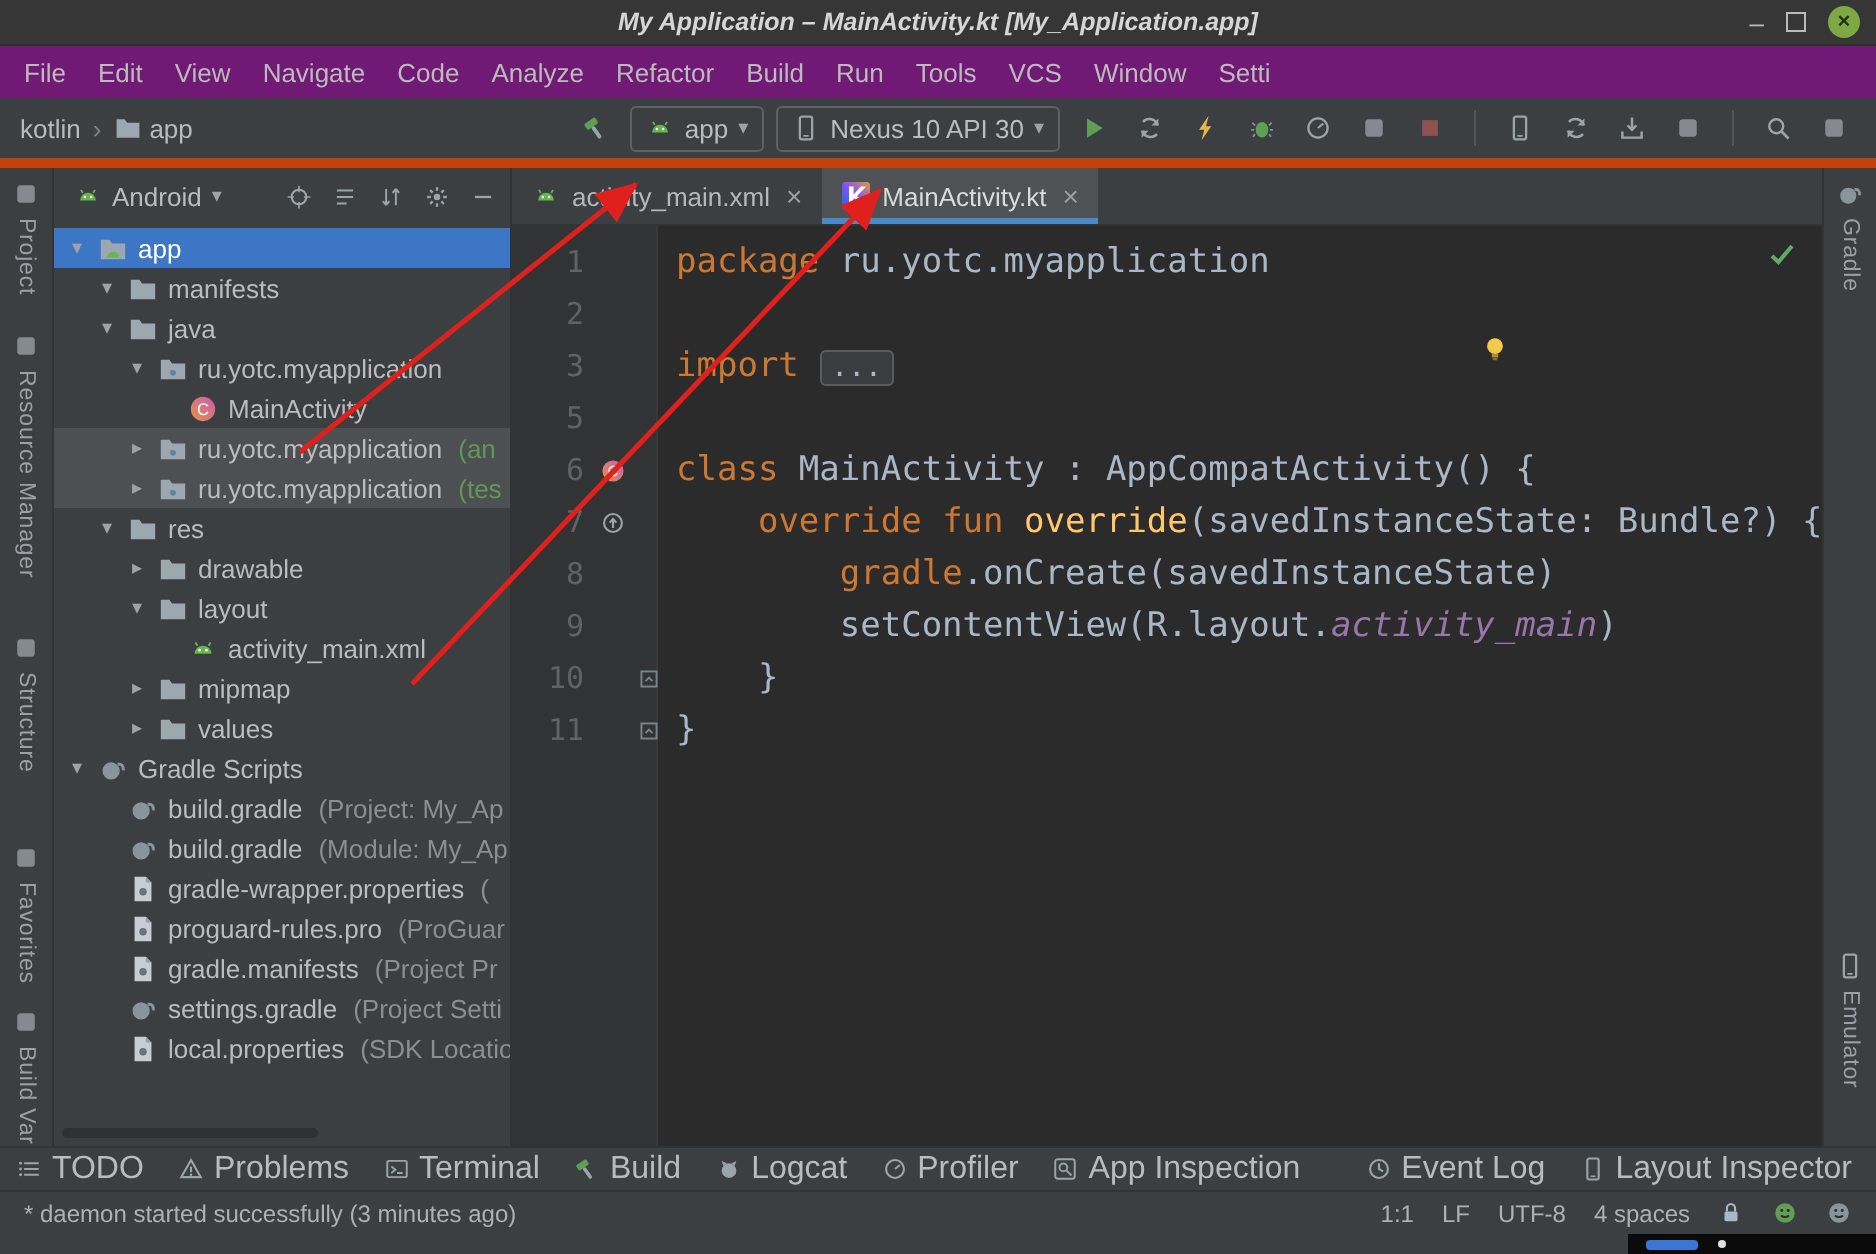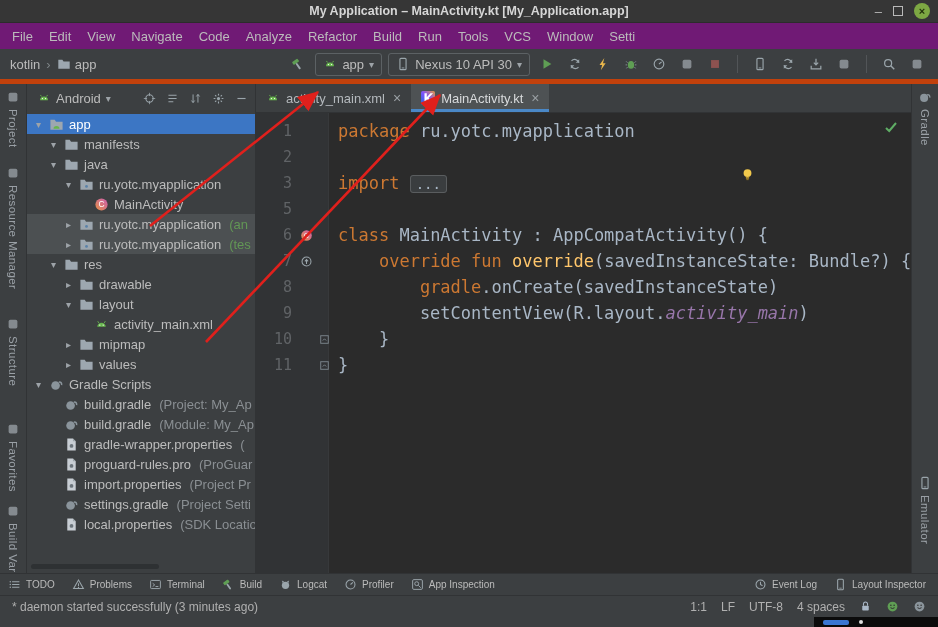--- a/index.html
+++ b/index.html
@@ -1,21 +1,21 @@
 <!DOCTYPE html>
 <html><head>
 <meta charset="utf-8">
 <style>
   html,body{margin:0;padding:0;width:938px;height:627px;overflow:hidden;background:#2b2b2b;
     font-family:"Liberation Sans",sans-serif;-webkit-font-smoothing:antialiased;}
   .window{position:relative;width:938px;height:627px;display:flex;flex-direction:column;background:#3c3f41;}
 
   
   .titlebar{height:22px;background:#363636;display:flex;align-items:center;position:relative;border-bottom:1px solid #2c2c2c;flex:0 0 22px;}
-  .titlebar .title{flex:1;text-align:center;color:#d6d6d6;font-size:12.5px;font-weight:bold;}
+  .titlebar .title{flex:1;text-align:center;color:#d6d6d6;font-size:12.5px;font-weight:bold;font-style:italic;}
   .win-controls{position:absolute;right:8px;top:0;bottom:0;display:flex;align-items:center;gap:11px;}
   .win-btn{color:#b9b9b9;font-size:13px;line-height:1;cursor:default;display:flex;align-items:center;justify-content:center;}
   .win-btn .sq{width:8px;height:8px;border:1.5px solid #b9b9b9;display:inline-block;}
   .win-btn.close{width:16px;height:16px;border-radius:50%;background:#7da843;color:#23320c;font-size:11px;font-weight:bold;}
 
   
   .menubar{height:26px;display:flex;align-items:center;padding:0 4px;background:#701a75;flex:0 0 26px;}
   .menu-item{padding:0 8px;font-size:13px;color:#bbbbbb;height:100%;display:flex;align-items:center;}
 
   
@@ -78,21 +78,21 @@
   .fcol .icon{width:11px;height:11px;}
   .code{white-space:pre;color:#a9b7c6;padding-left:6px;}
   .tk-kw{color:#cc7832;}
   .tk-fn{color:#ffc66b;}
   .tk-field{color:#9876aa;font-style:italic;}
   .tk-fold{background:#3a3d3f;border:1px solid #5a5d5f;border-radius:3px;padding:0 5px;font-size:14px;color:#a9b7c6;}
   .insp-check{position:absolute;top:6px;right:12px;width:16px;height:16px;}
   .bulb-pos{position:absolute;top:54px;left:484px;width:15px;height:15px;}
 
   
-  .bottombar{height:21px;flex:0 0 21px;display:flex;align-items:center;background:#3c3f41;border-top:1px solid #313335;font-size:10px;color:#bbbbbb;padding:0 8px;}
+  .bottombar{height:21px;flex:0 0 21px;display:flex;align-items:center;background:#3c3f41;border-top:1px solid #313335;font-size:16px;color:#bbbbbb;padding:0 8px;}
   .bb-left{display:flex;align-items:center;gap:17px;}
   .bb-right{margin-left:auto;display:flex;align-items:center;gap:17px;padding-right:4px;}
   .bb-item{display:flex;align-items:center;gap:5px;}
   .bb-item .icon{width:13px;height:13px;}
   .statusbar{height:21px;flex:0 0 21px;display:flex;align-items:center;background:#3c3f41;border-top:1px solid #313335;font-size:12px;color:#b0b0b0;padding:0 12px;}
   .sb-right{margin-left:auto;display:flex;align-items:center;gap:14px;}
   .sb-right .icon{width:13px;height:13px;}
   .bottomstrip{height:10px;flex:0 0 10px;background:#3c3f41;position:relative;}
   .frag{position:absolute;right:0;top:0;width:106px;height:10px;background:#0b0b0b;display:flex;align-items:center;gap:10px;padding:0 9px;}
   .frag .pill{width:26px;height:5px;border-radius:2px;background:#3a76d2;}
@@ -574,21 +574,21 @@
           </div>
           <div class="trow" style="padding-left: 21px;">
             <span class="tarrow"></span>
             <span class="ticon icon">
               <svg viewBox="0 0 16 16">
                 <path d="M3.5 1.5h6l3 3v10h-9z" fill="#c7cdd3"></path>
                 <path d="M9.5 1.5v3h3z" fill="#9aa2a8"></path>
                 <circle cx="8" cy="9.5" r="2" fill="#6a737a"></circle>
               </svg>
             </span>
-            <span class="tlabel">import.properties</span>
+            <span class="tlabel">gradle.manifests</span>
             <span class="tsuffix">(Project Pr</span>
           </div>
           <div class="trow" style="padding-left: 21px;">
             <span class="tarrow"></span>
             <span class="ticon icon">
               <svg viewBox="0 0 16 16">
                 <circle cx="7" cy="9" r="4.6" fill="#8a949b"></circle>
                 <path d="M10.5 5.5q3.2-.6 3 3.2" fill="none" stroke="#8a949b" stroke-width="1.6"></path>
               </svg>
             </span>

